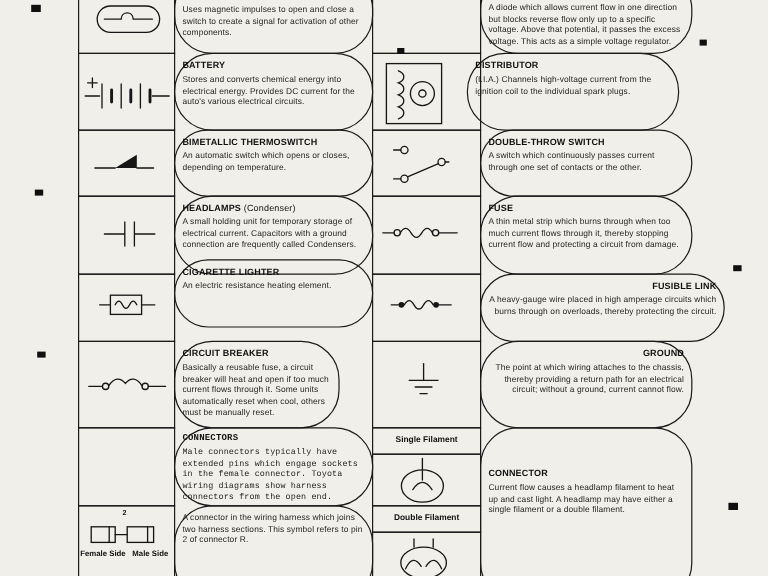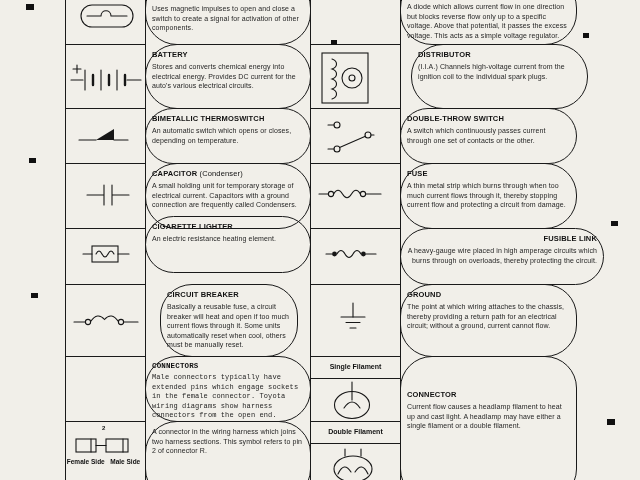--- a/index.html
+++ b/index.html
@@ -76,21 +76,21 @@
     <div class="body">Stores and converts chemical energy into electrical energy. Provides DC current for the auto's various electrical circuits.</div>
   </div>
   <div class="cell" style="left:310px; top:44px; width:91px; height:65px;">
     <svg class="sym" width="48" height="52" viewBox="0 0 48 52" style="left:10px; top:7px;">
       <rect x="1" y="1" width="46" height="50"></rect>
       <path d="M11,7 C17,9 17,15 11,17 C17,19 17,25 11,27 C17,29 17,35 11,37 C17,39 17,45 11,47"></path>
       <circle cx="31" cy="26" r="10"></circle>
       <circle cx="31" cy="26" r="3"></circle>
     </svg>
   </div>
-  <div class="cell text-cell" style="left:411px; top:44px; width:177px; height:65px;">
+  <div class="cell text-cell" style="left:389px; top:44px; width:177px; height:65px;">
     <div class="title">DISTRIBUTOR</div>
     <div class="body">(I.I.A.) Channels high-voltage current from the ignition coil to the individual spark plugs.</div>
   </div>
 
   <div class="cell" style="left:65px; top:108px; width:81px; height:56px;">
     <svg class="sym" width="52" height="22" viewBox="0 0 52 22" style="left:12px; top:14px;">
       <path d="M1,17 H18"></path>
       <path class="fill" d="M18,17 L36,6 L36,17 Z"></path>
       <path d="M36,17 H50"></path>
     </svg>
@@ -112,21 +112,21 @@
     <div class="title">DOUBLE-THROW SWITCH</div>
     <div class="body">A switch which continuously passes current through one set of contacts or the other.</div>
   </div>
 
   <div class="cell" style="left:65px; top:163px; width:81px; height:66px;">
     <svg class="sym" width="46" height="24" viewBox="0 0 46 24" style="left:19px; top:18px;">
       <path d="M2,13 H19 M19,3 V23 M27,3 V23 M27,13 H44"></path>
     </svg>
   </div>
   <div class="cell text-cell" style="left:145px; top:163px; width:166px; height:66px;">
-    <div class="title"><span>CAPACITOR</span> <span class="note">(Condenser)</span></div>
+    <div class="title"><span>HEADLAMPS</span> <span class="note">(Condenser)</span></div>
     <div class="body">A small holding unit for temporary storage of electrical current. Capacitors with a ground connection are frequently called Condensers.</div>
   </div>
   <div class="cell" style="left:310px; top:163px; width:91px; height:66px;">
     <svg class="sym" width="64" height="18" viewBox="0 0 64 18" style="left:7px; top:21px;">
       <path d="M1,9 H10"></path>
       <circle cx="13" cy="9" r="2.6"></circle>
       <path d="M15.6,9 Q20,1.5 24.5,9 Q29,16.5 33.5,9 Q38,1.5 42.4,9"></path>
       <circle cx="45" cy="9" r="2.6"></circle>
       <path d="M47.6,9 H63"></path>
     </svg>
@@ -164,31 +164,31 @@
 
   <div class="cell" style="left:65px; top:284px; width:81px; height:73px;">
     <svg class="sym" width="66" height="20" viewBox="0 0 66 20" style="left:7px; top:23px;">
       <path d="M1,14 H12"></path>
       <circle cx="15" cy="14" r="2.6"></circle>
       <path d="M17.6,13.5 Q24.5,3.5 31.5,11.5 Q38.5,3.5 45.4,13.5"></path>
       <circle cx="48" cy="14" r="2.6"></circle>
       <path d="M50.6,14 H65"></path>
     </svg>
   </div>
-  <div class="cell text-cell" style="left:145px; top:284px; width:138px; height:73px;margin-left:15px;">
+  <div class="cell text-cell" style="left:145px; top:284px; width:138px; height:73px;">
     <div class="title">CIRCUIT BREAKER</div>
     <div class="body">Basically a reusable fuse, a circuit breaker will heat and open if too much current flows through it. Some units automatically reset when cool, others must be manually reset.</div>
   </div>
   <div class="cell" style="left:310px; top:284px; width:91px; height:73px;">
     <svg class="sym" width="30" height="30" viewBox="0 0 30 30" style="left:27px; top:17px;">
       <path d="M15,1 V15"></path>
       <path d="M3,15 H27 M8,20.5 H22 M12,26 H18"></path>
     </svg>
   </div>
-  <div class="cell text-cell" style="left:400px; top:284px; width:177px; height:73px;">
+  <div class="cell text-cell" style="left:400px; top:284px; width:177px; height:73px;text-align:right;">
     <div class="title">GROUND</div>
     <div class="body">The point at which wiring attaches to the chassis, thereby providing a return path for an electrical circuit; without a ground, current cannot flow.</div>
   </div>
 
   <div class="cell" style="left:65px; top:356px; width:81px; height:66px;"></div>
   <div class="cell text-cell" style="left:145px; top:356px; width:166px; height:66px;font-family:Liberation Mono, monospace;">
     <div class="title">CONNECTORS</div>
     <div class="body">Male connectors typically have extended pins which engage sockets in the female connector. Toyota wiring diagrams show harness connectors from the open end.</div>
   </div>
   <div class="cell label-cell" style="left:310px; top:356px; width:91px; height:23px;">

